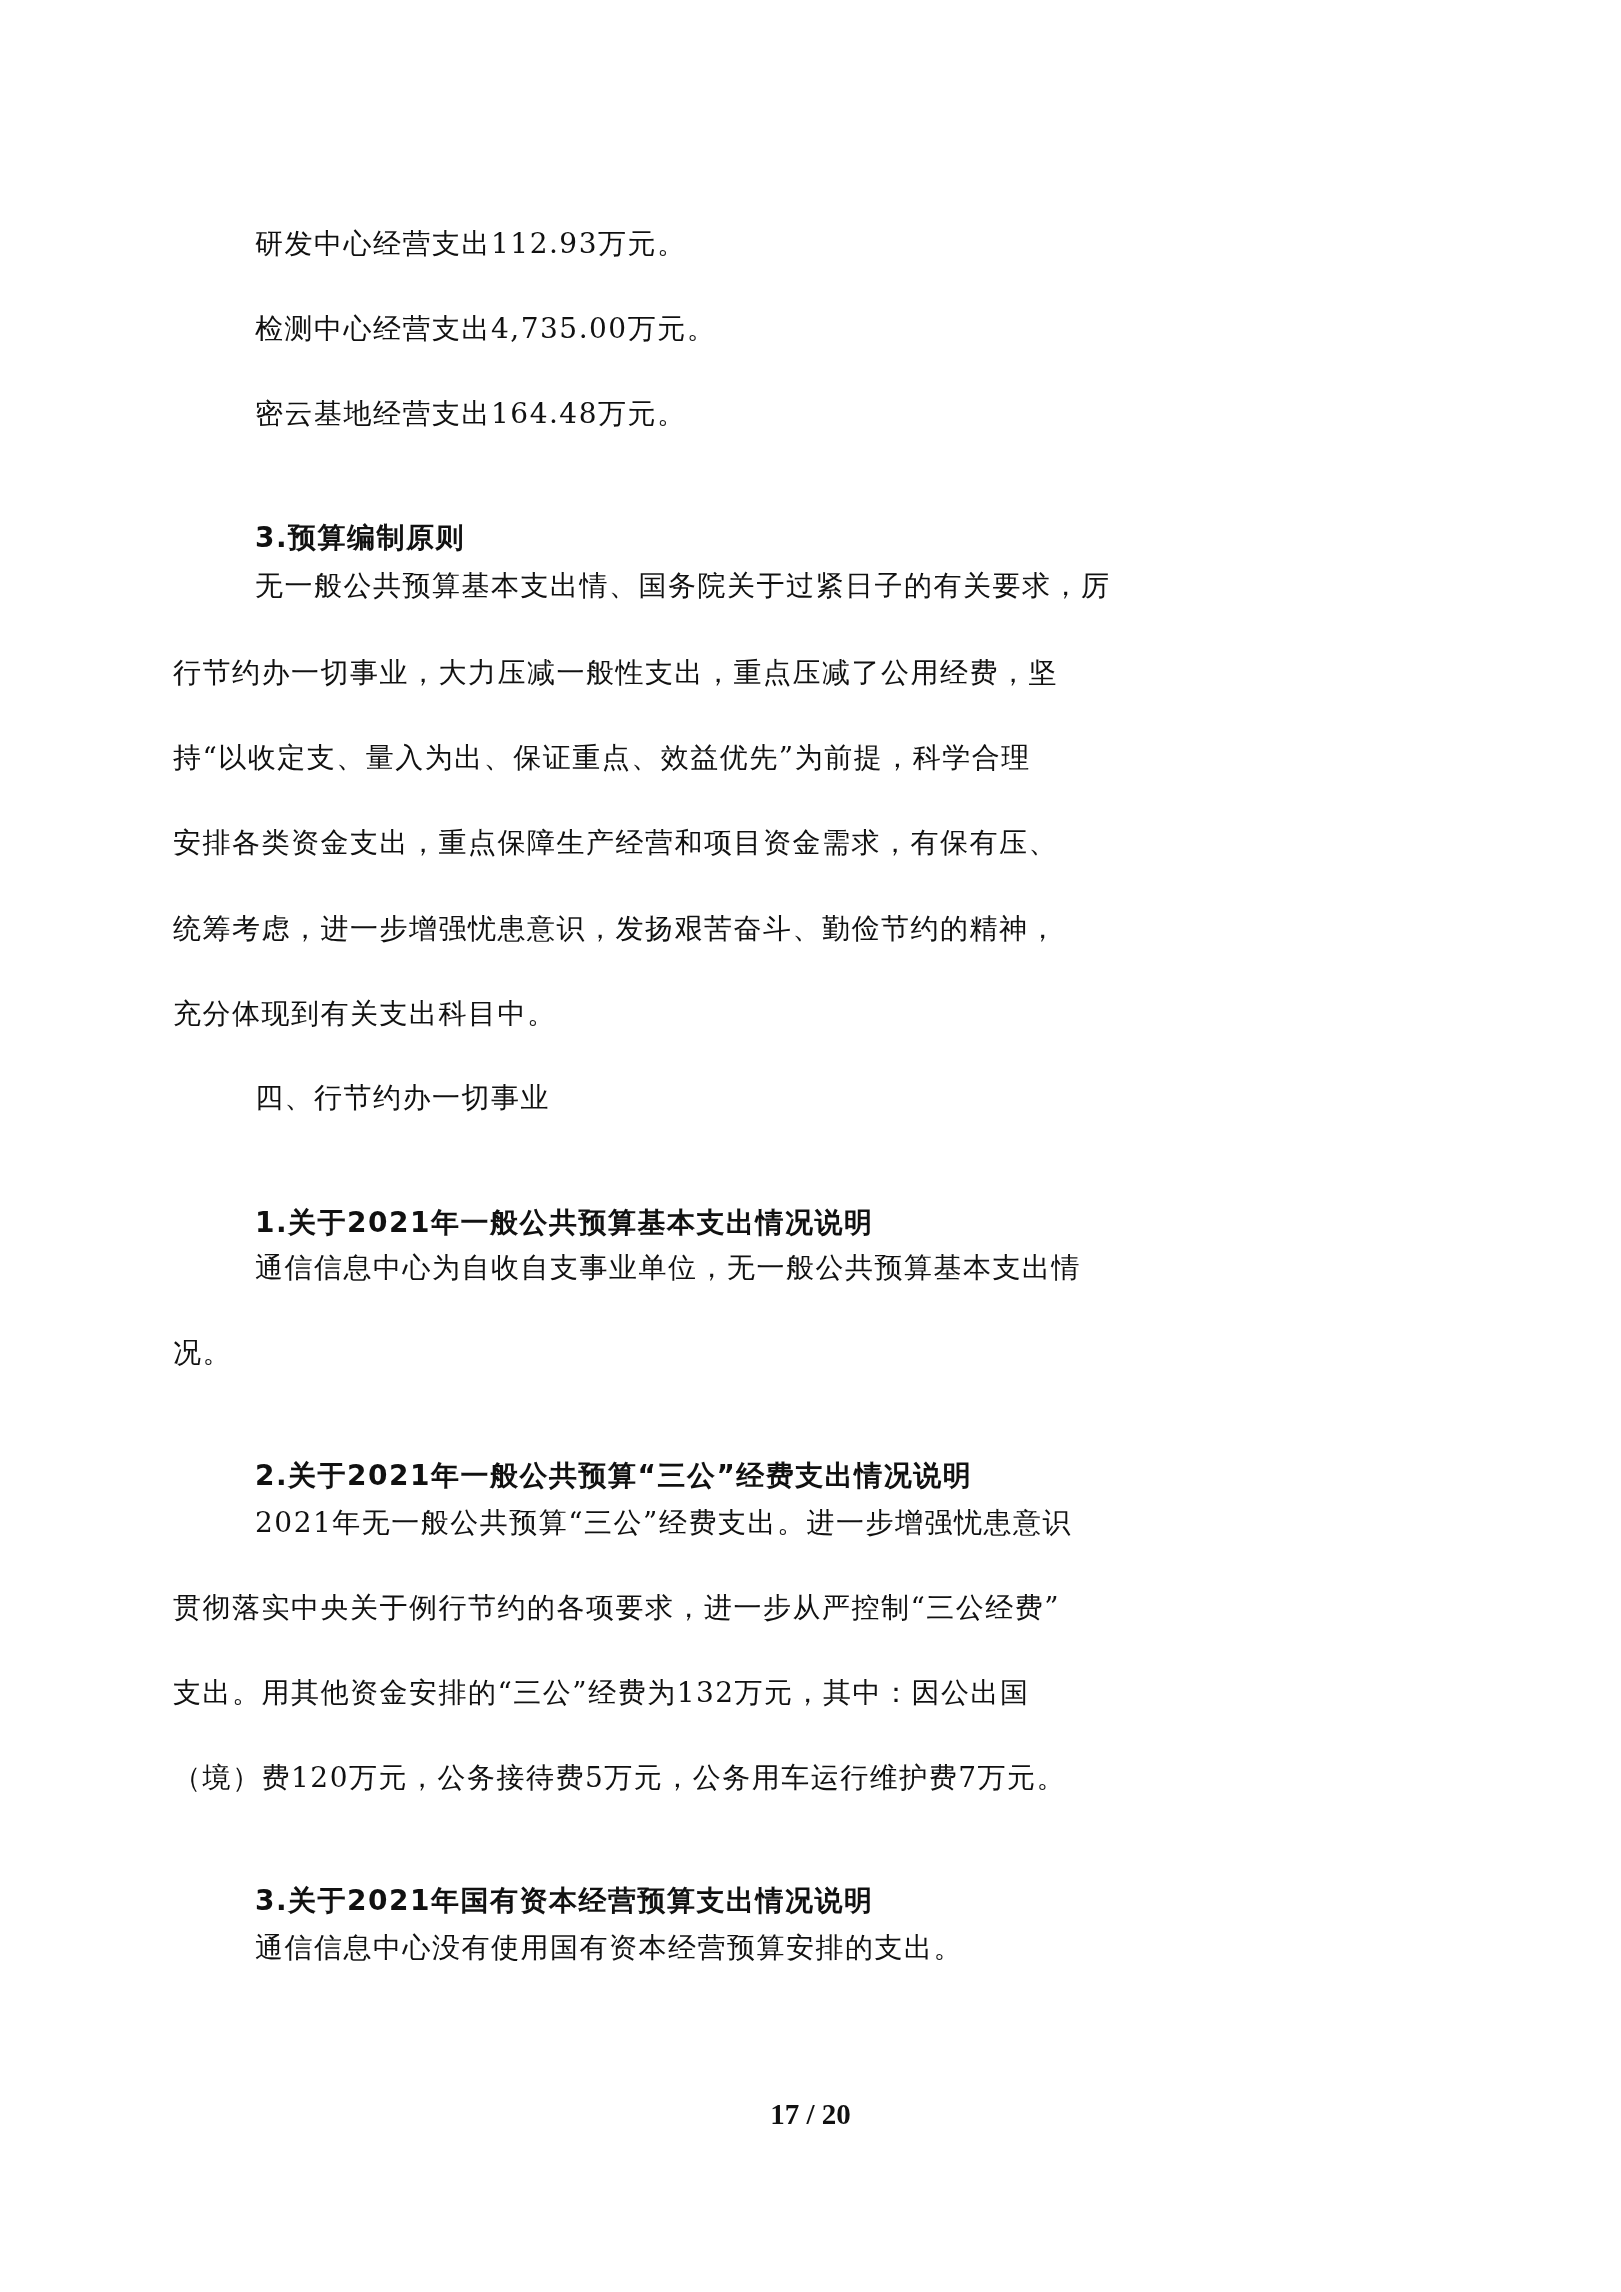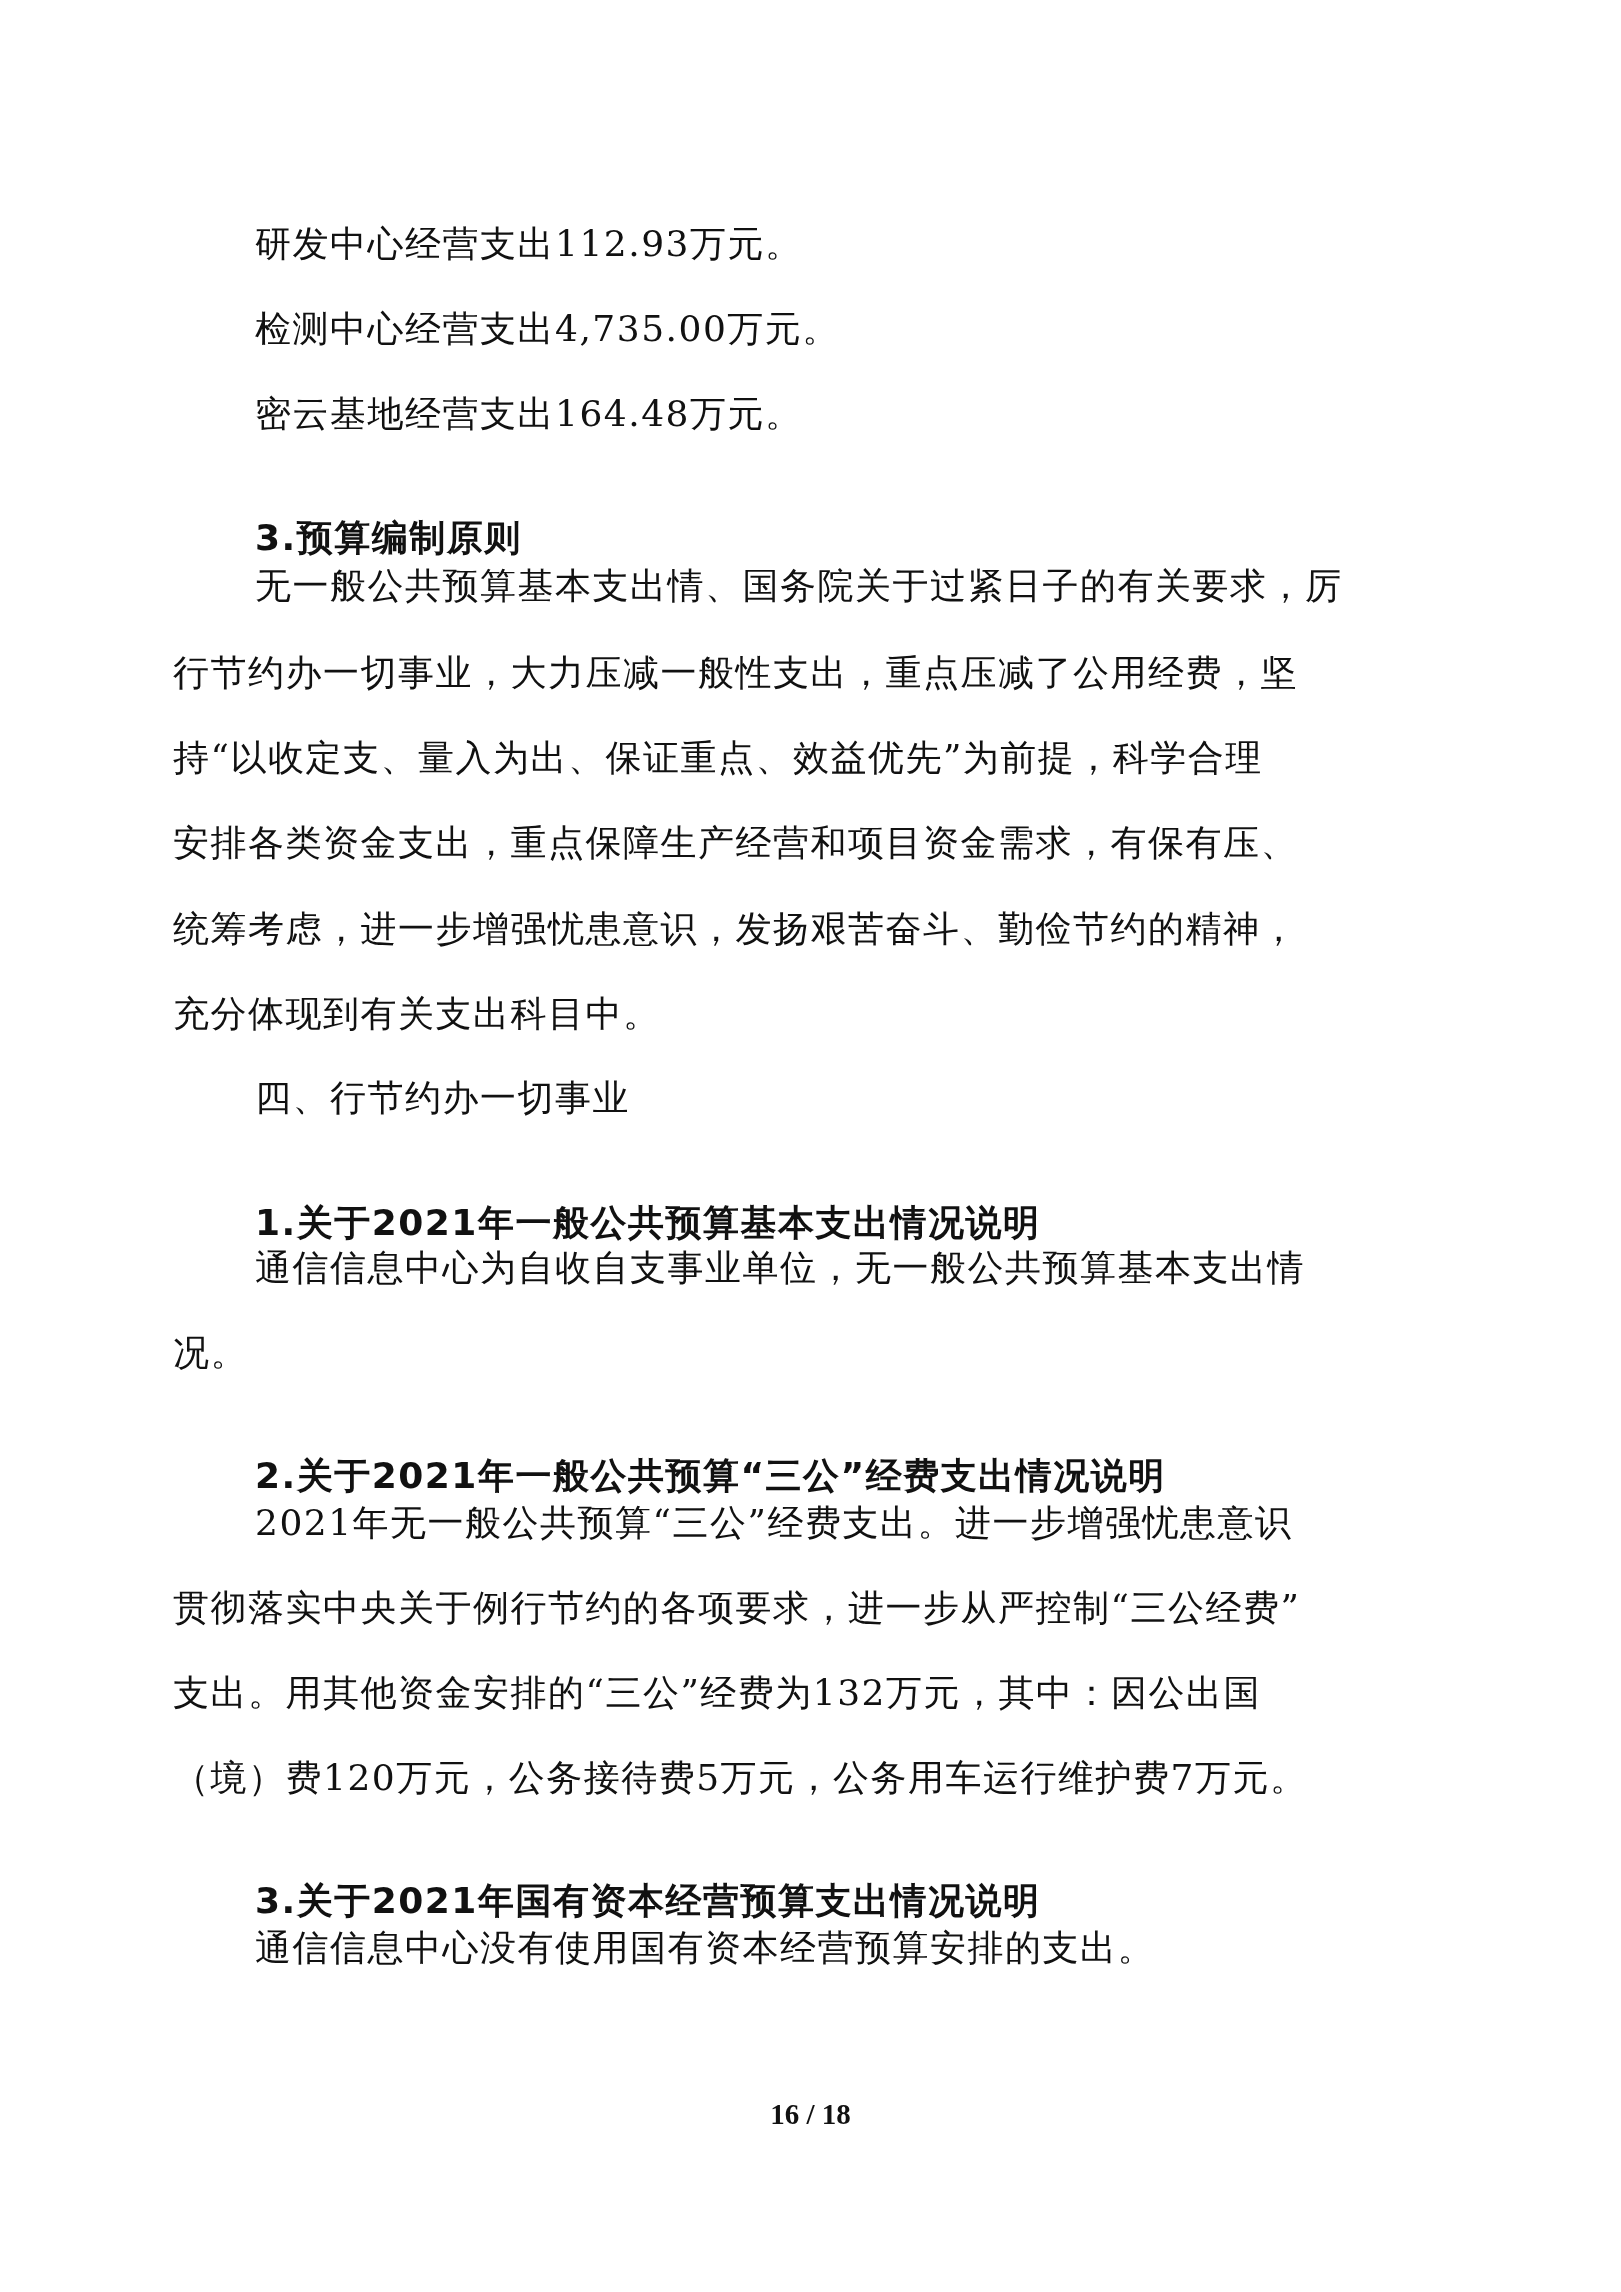--- a/index.html
+++ b/index.html
@@ -1,18 +1,18 @@
 <!DOCTYPE html>
 <html><head>
 <meta charset="utf-8">
 <style>
   html, body { margin:0; padding:0; background:#ffffff; }
   body { width:1621px; height:2293px; position:relative; overflow:hidden;
          font-family:"DejaVu Serif", serif; color:#111; }
-  .line { position:absolute; left:173px; width:1274px; font-size:36px; line-height:51px;
+  .line { position:absolute; left:173px; width:1274px; font-size:28px; line-height:51px;
           white-space:nowrap; letter-spacing:1.5px; }
   .indent { left:255px; }
   .bold { font-family:"DejaVu Sans", sans-serif; font-weight:bold;margin-top:38px; }
   .footer { position:absolute; left:0; width:1621px; top:2098px; text-align:center;
             font-family:"Liberation Serif", serif; font-weight:bold; font-size:29px; }
 </style>
 </head>
 <body>
 
 <div id="doc">
@@ -31,15 +31,15 @@
   <div class="line indent" style="top:1242px">通信信息中心为自收自支事业单位，无一般公共预算基本支出情</div>
   <div class="line" style="top:1327px">况。</div>
   <div class="line indent bold" style="top:1412px">2.关于2021年一般公共预算“三公”经费支出情况说明</div>
   <div class="line indent" style="top:1497px"> 2021年无一般公共预算“三公”经费支出。进一步增强忧患意识</div>
   <div class="line" style="top:1582px">贯彻落实中央关于例行节约的各项要求，进一步从严控制“三公经费”</div>
   <div class="line" style="top:1667px">支出。用其他资金安排的“三公”经费为132万元，其中：因公出国</div>
   <div class="line" style="top:1752px">（境）费120万元，公务接待费5万元，公务用车运行维护费7万元。</div>
   <div class="line indent bold" style="top:1837px">3.关于2021年国有资本经营预算支出情况说明</div>
   <div class="line indent" style="top:1922px">通信信息中心没有使用国有资本经营预算安排的支出。</div>
 
-  <div class="footer">16 / 18</div>
+  <div class="footer">17 / 20</div>
 </div>
 
 
 </body></html>

